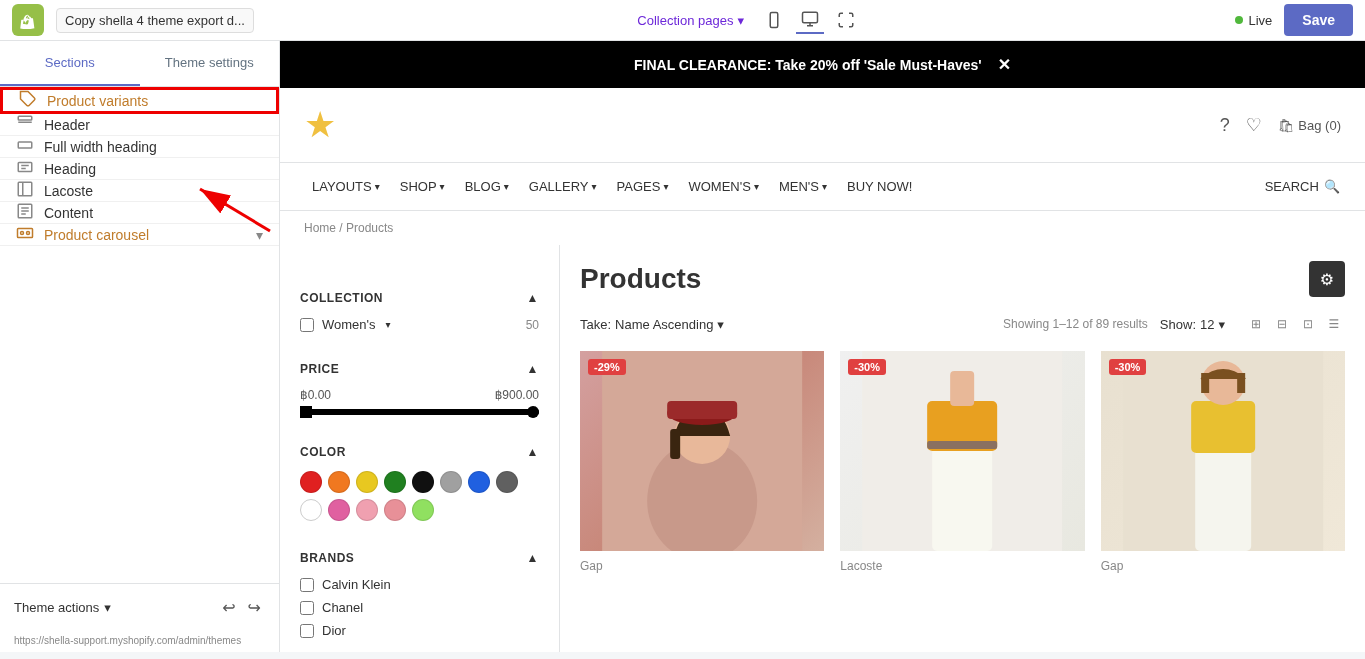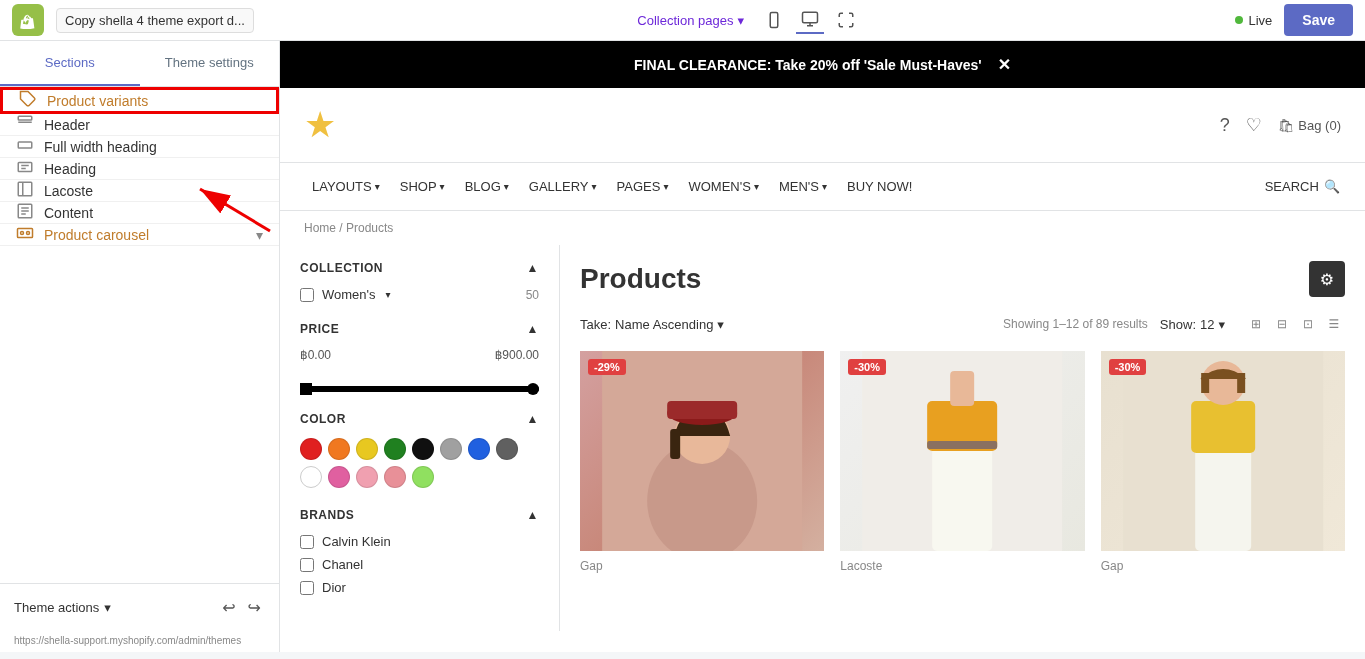--- a/index.html
+++ b/index.html
@@ -59,26 +59,26 @@
 
     
     .breadcrumb { padding: 10px 24px; font-size: 12px; color: #888; }
 
     
     .content-area { display: flex; gap: 0; }
 
     
     .filter-sidebar { width: 280px; flex-shrink: 0; padding: 16px 20px; border-right: 1px solid #e1e3e5; }
     .filter-section { margin-bottom: 20px; }
-    .filter-heading { display: flex; align-items: center; justify-content: space-between; font-size: 12px; font-weight: 700; letter-spacing: 0.5px; color: #333; margin-bottom: 12px; cursor: pointer; }
+    .filter-heading { display: flex; align-items: center; justify-content: space-between; font-size: 12px; font-weight: 700; letter-spacing: 0.5px; color: #333; margin-bottom: 12px; cursor: pointer; margin-top: 30px; }
     .filter-item { display: flex; align-items: center; justify-content: space-between; margin-bottom: 8px; }
     .filter-item label { display: flex; align-items: center; gap: 8px; font-size: 13px; color: #333; cursor: pointer; }
     .filter-item input[type=checkbox] { width: 14px; height: 14px; }
     .filter-count { font-size: 12px; color: #888; }
-    .price-range { display: flex; flex-direction: column; gap: 24px; }
+    .price-range { display: flex; flex-direction: column; gap: 7px; }
     .price-labels { display: flex; justify-content: space-between; font-size: 12px; color: #555; }
     .color-swatches { display: flex; flex-wrap: wrap; gap: 6px; }
     .color-swatch { width: 22px; height: 22px; border-radius: 50%; cursor: pointer; border: 1px solid rgba(0,0,0,0.1); }
 
     
     .products-area { flex: 1; padding: 16px 20px; }
     .products-header { display: flex; align-items: center; justify-content: space-between; margin-bottom: 16px; }
     .products-title { font-size: 28px; font-weight: 600; color: #333; }
     .settings-gear-btn { width: 36px; height: 36px; background: #333; color: #fff; display: flex; align-items: center; justify-content: center; border-radius: 4px; cursor: pointer; font-size: 16px; }
     .products-toolbar { display: flex; align-items: center; gap: 12px; margin-bottom: 16px; font-size: 13px; }

